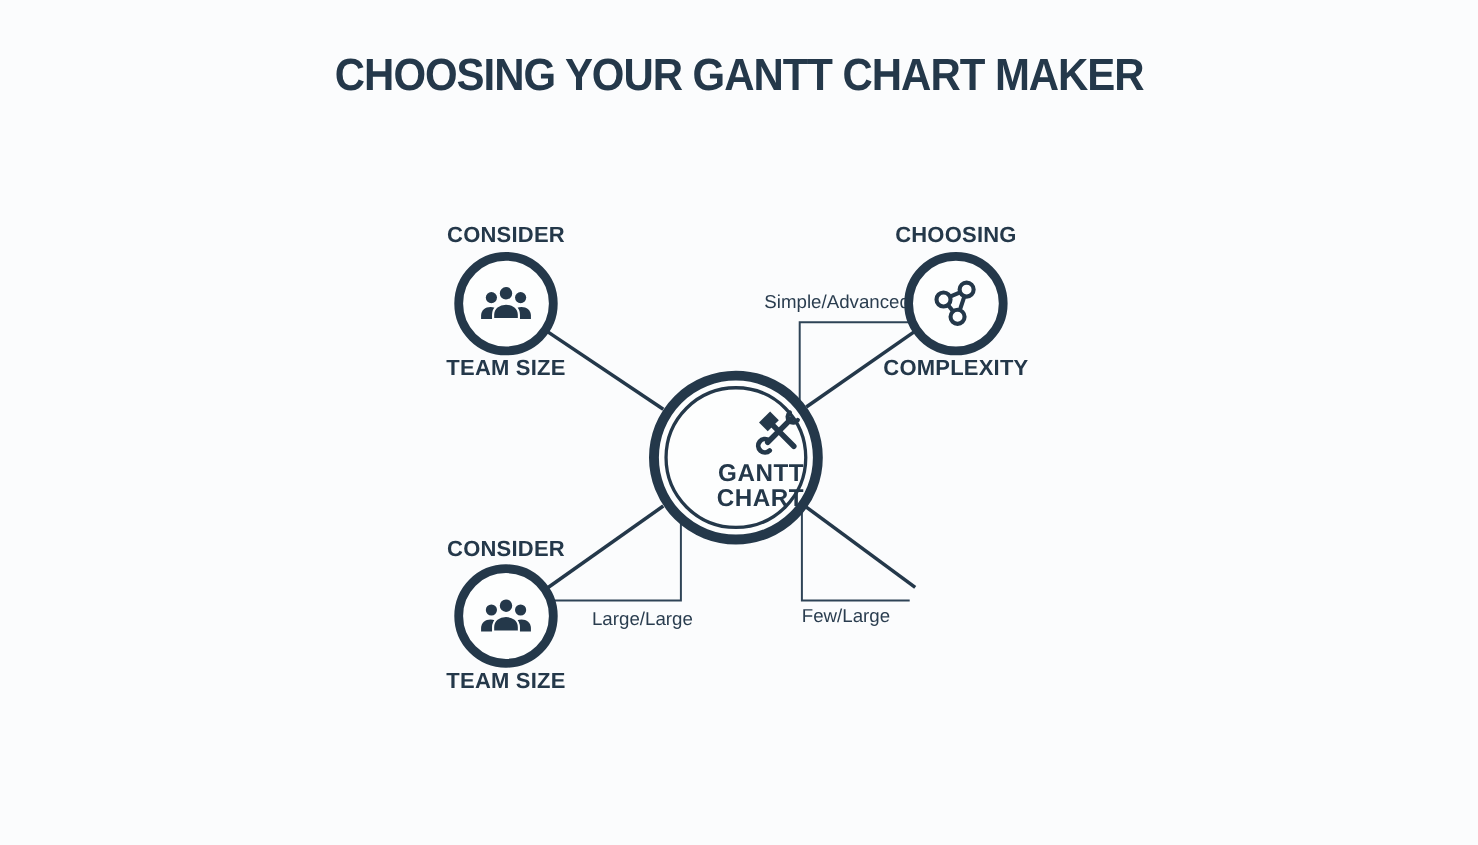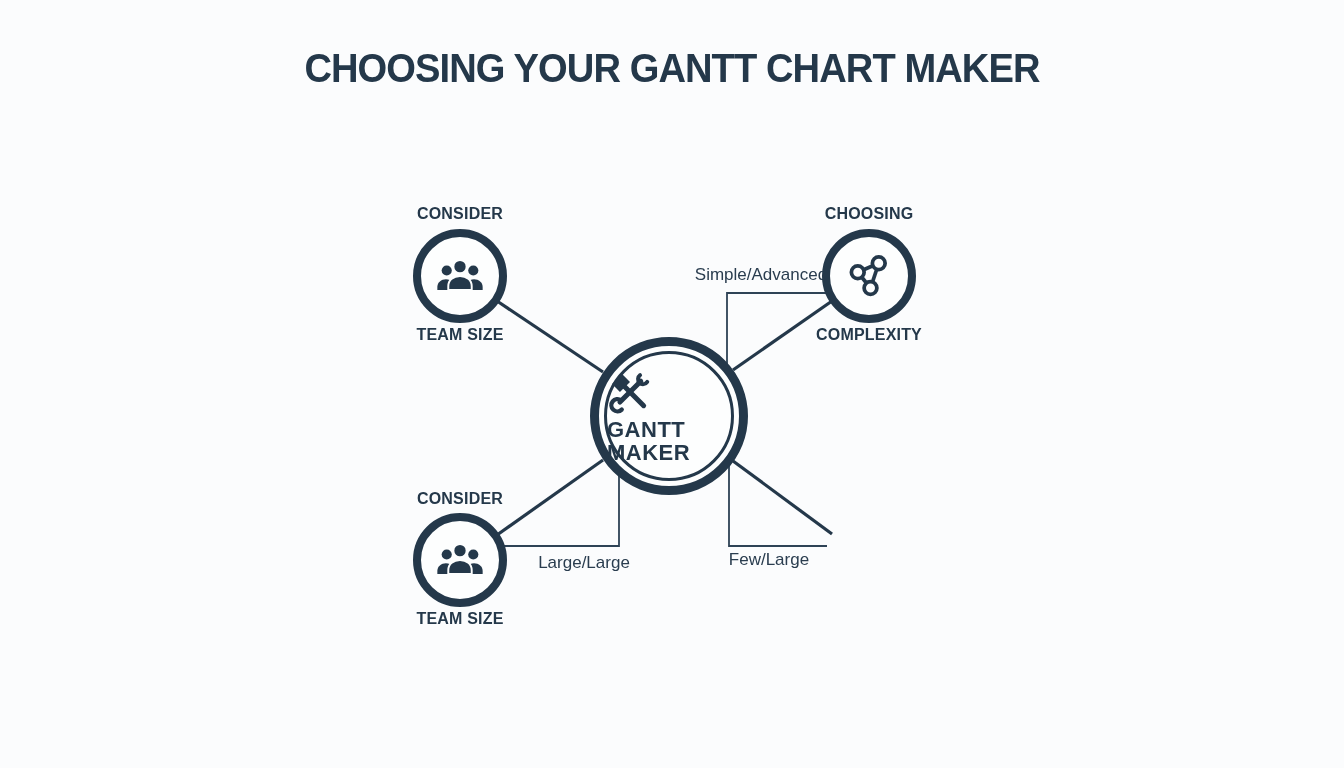--- a/index.html
+++ b/index.html
@@ -30,21 +30,21 @@
   svg.lines{position:absolute;inset:0;width:1344px;height:768px;}
   .edge-thick{stroke:var(--ink);stroke-width:3.2;}
   .edge-thin{stroke:var(--thin);stroke-width:1.8;fill:none;}
 
   
   .node{
     position:absolute;width:220px;
     display:flex;flex-direction:column;align-items:center;
   }
   .node-eyebrow,.node-label{
-    font-size:16px;font-weight:bold;line-height:22px;height:22px;
+    font-size:20px;font-weight:bold;line-height:22px;height:22px;
     letter-spacing:.2px;text-align:center;color:var(--ink);white-space:nowrap;
   }
   .node-circle{
     width:94px;height:94px;border:8px solid var(--ink);border-radius:50%;
     background:#fdfefe;display:flex;align-items:center;justify-content:center;
     position:relative;z-index:2;
   }
   .node-tl{left:350px;top:203px;}
   .node-tl .node-circle{margin:4px 0 1px 0;}
   .node-tr{left:759px;top:203px;}
@@ -55,21 +55,21 @@
   .node-br .node-circle{margin:3px 0 1px 0;}
 
   
   .center-node{
     position:absolute;left:590px;top:337px;width:158px;height:158px;
     border:9px solid var(--ink);border-radius:50%;background:#fdfefe;
     display:flex;align-items:center;justify-content:center;z-index:2;
   }
   .center-inner{
     width:130px;height:130px;border:3px solid var(--ink);border-radius:50%;
-    display:flex;flex-direction:column;align-items:flex-start;justify-content:center;
+    display:flex;flex-direction:column;align-items:flex-end;justify-content:center;
   }
   .center-text{
     font-size:22px;font-weight:bold;line-height:23px;letter-spacing:.5px;
     text-align:center;color:var(--ink);
   }
   .center-icon{margin-bottom:3px;}
 
   
   .edge-label{
     position:absolute;font-size:17px;line-height:22px;text-align:center;
@@ -159,21 +159,21 @@
 
           <path d="M19.5,43.5 A 8.5,8.5 0 1 0 20.5,56.5" stroke-width="6"></path>
           <path d="M46,8.5 A 7,7 0 1 0 56,18" stroke-width="5.5"></path>
           <line x1="18" y1="46" x2="47" y2="17" stroke-width="7"></line>
 
           <line x1="24" y1="24" x2="51" y2="51" stroke-width="7"></line>
         </g>
         <path d="M7,21 L21,7 L32,18 L18,32 Z" fill="#24384a"></path>
       </svg>
       <div class="center-text">GANTT</div>
-      <div class="center-text">MAKER</div>
+      <div class="center-text">CHART</div>
     </div>
   </div>
 
   <div class="edge-label edge-label-complexity">Simple/Advanced</div>
   <div class="edge-label edge-label-teamsize">Large/Large</div>
   <div class="edge-label edge-label-integrations">Few/Large</div>
 
 </div>
 
 </body></html>

